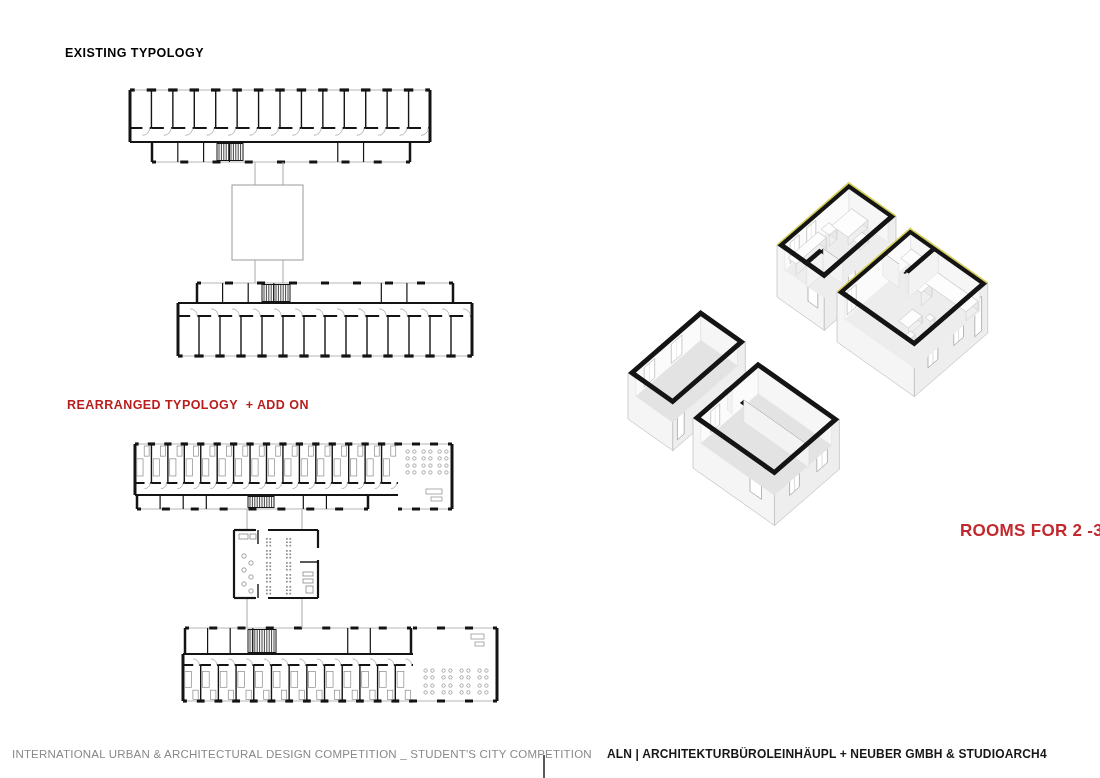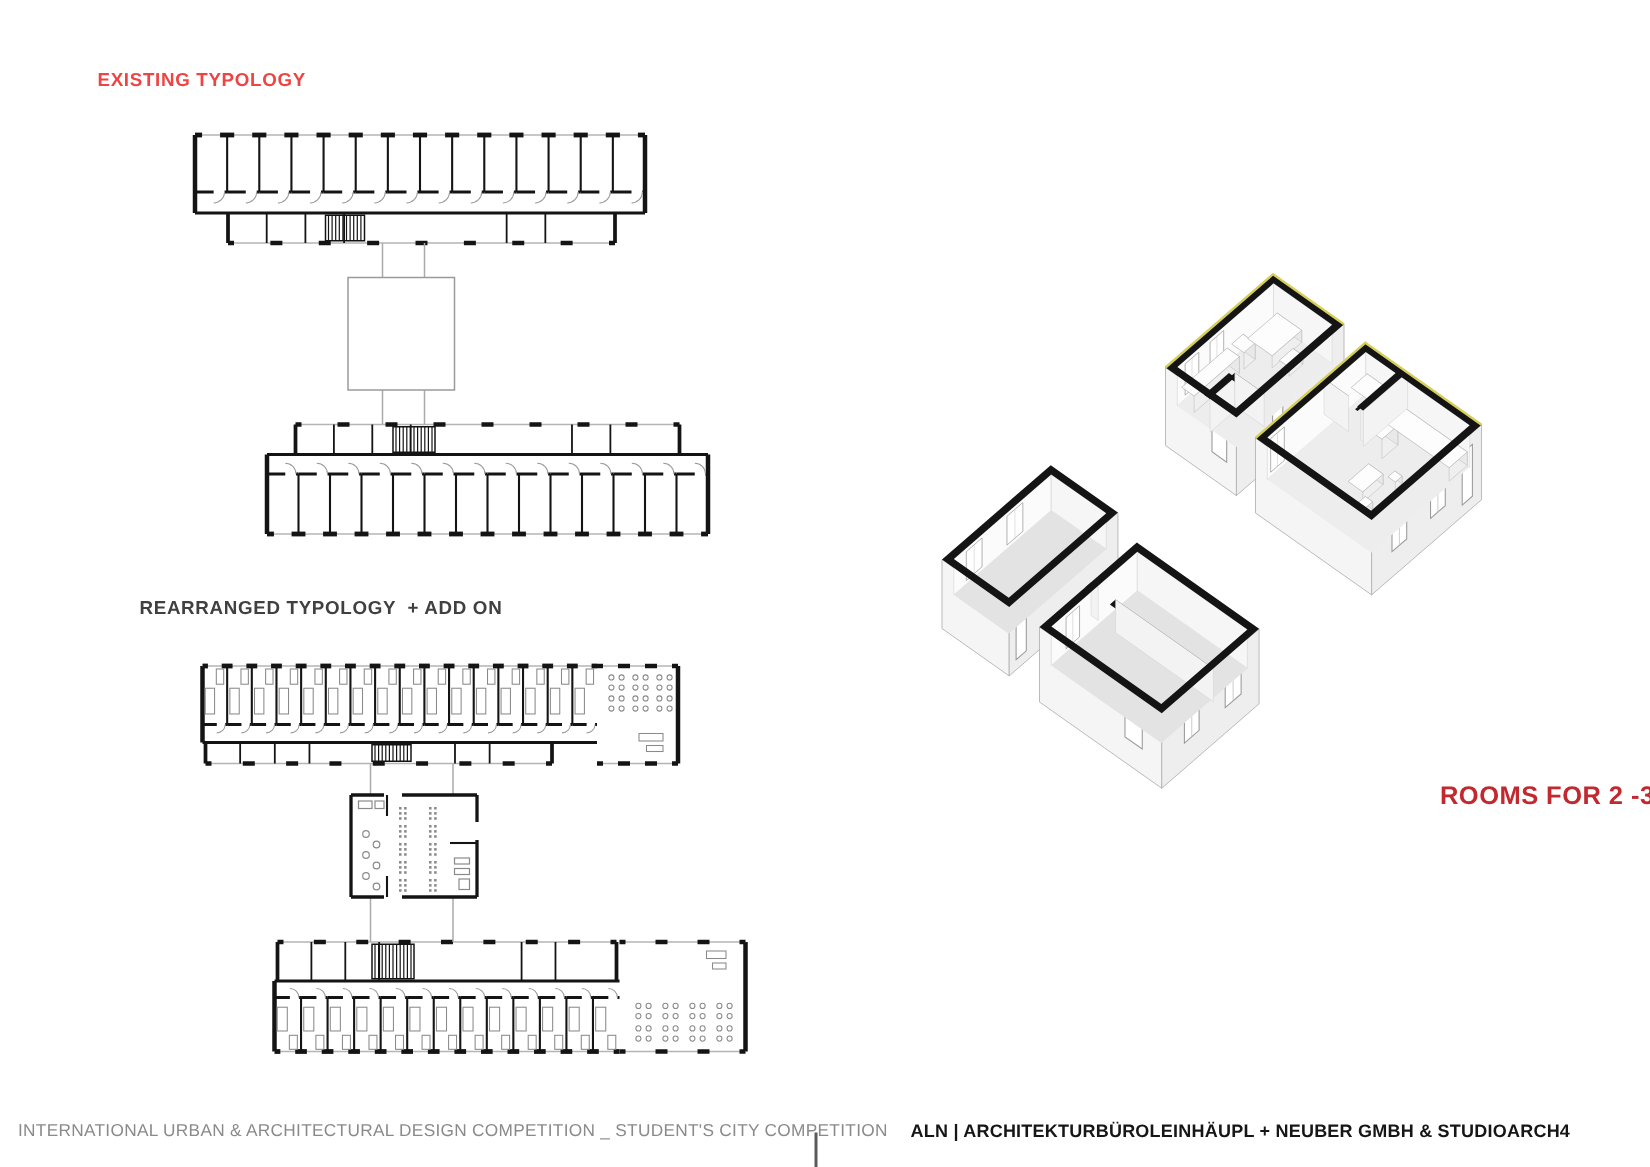--- a/index.html
+++ b/index.html
@@ -782,21 +782,21 @@
           <polygon points="903.4,272.9 907.1,269.6 908.8,270.8 905.0,274.0" fill="#141414"></polygon>
           <polygon points="907.1,269.6 908.8,270.8 908.8,294.6 907.1,293.4" fill="#f3f3f3" stroke="#cccccc" stroke-width="0.3"></polygon>
           <polygon points="904.8,271.0 934.3,245.4 938.4,248.3 908.9,273.8" fill="#141414"></polygon>
           <polygon points="908.9,273.8 938.4,248.3 938.4,272.1 908.9,297.6" fill="#f3f3f3" stroke="#cccccc" stroke-width="0.3"></polygon>
           <path d="M 837.0 292.0 L 910.2 228.5 L 987.7 283.1 L 914.4 346.6 Z M 844.9 291.6 L 914.1 340.5 L 979.8 283.5 L 910.5 234.6 Z" fill="#141414" fill-rule="evenodd"></path>
           <path d="M 837.0 292.0 L 910.2 228.5 L 987.7 283.1" fill="none" stroke="#d5cf5a" stroke-width="1.6"></path>
         </g>
       </g>
   </svg>
 
-  <div class="heading" id="heading-existing" style="color: #ef4444;">EXISTING TYPOLOGY</div>
-  <div class="heading" id="heading-rearranged" style="color: #404040; margin-left: 26px;">REARRANGED TYPOLOGY  + ADD ON</div>
+  <div class="heading" id="heading-existing" style="color: #000000;">EXISTING TYPOLOGY</div>
+  <div class="heading" id="heading-rearranged" style="color: #b91c1c;">REARRANGED TYPOLOGY  + ADD ON</div>
   <div class="heading" id="heading-rooms" style="color: rgb(194, 41, 46); margin-left: 42px;">ROOMS FOR 2 -3</div>
 
   <div class="footer-left">INTERNATIONAL URBAN &amp; ARCHITECTURAL DESIGN COMPETITION _ STUDENT'S CITY COMPETITION</div>
   <div class="footer-divider"></div>
   <div class="footer-right">ALN | ARCHITEKTURBÜROLEINHÄUPL + NEUBER GMBH &amp; STUDIOARCH4</div>
 
 </div>
 
 </body></html>

